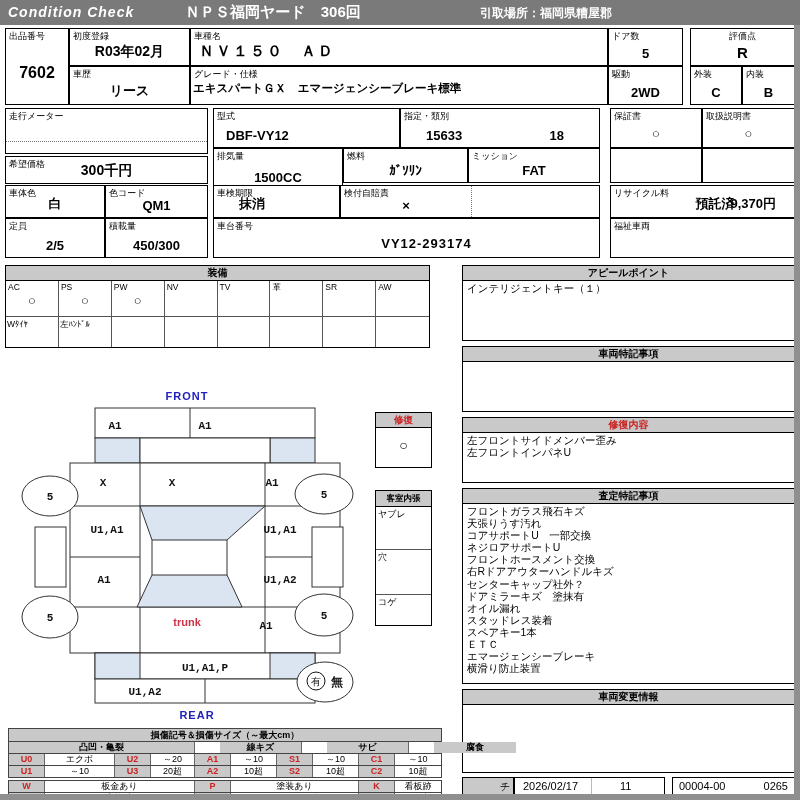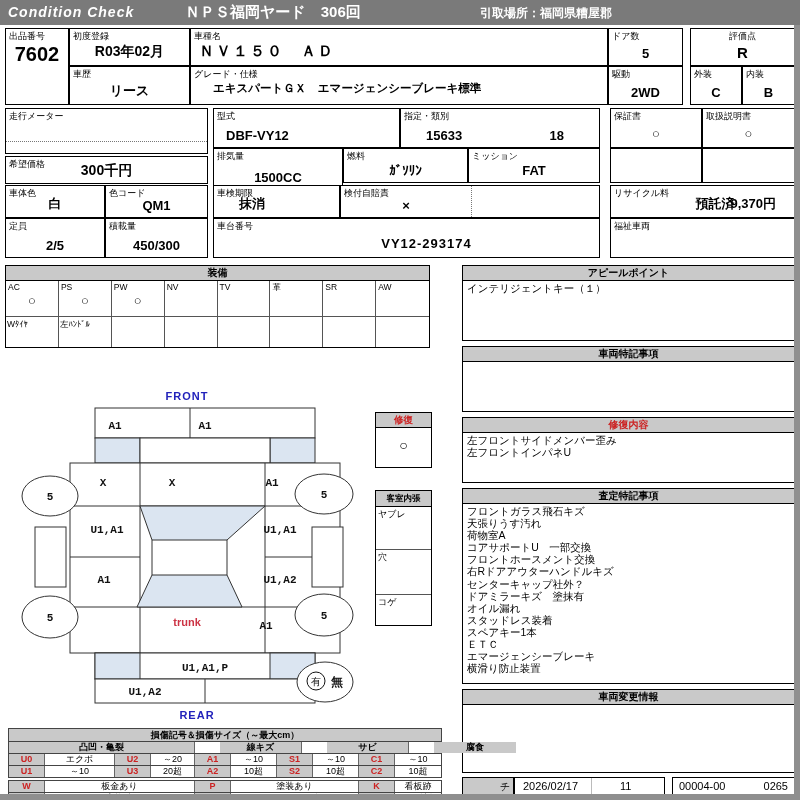--- a/index.html
+++ b/index.html
@@ -51,37 +51,37 @@
 <div class="sheet">
 
   <div class="topbar">
     <span class="brand">Condition  Check</span>
     <span class="yard">ＮＰＳ福岡ヤード　306回</span>
     <span class="pickup">引取場所：福岡県糟屋郡</span>
   </div>
 
   <div class="box" style="left:5px;top:28px;width:64px;height:77px">
     <span class="lbl">出品番号</span>
-    <div class="val" style="bottom:38px;font-size:20px">7602</div>
+    <div class="val" style="bottom:22px;font-size:16px">7602</div>
   </div>
   <div class="box" style="left:69px;top:28px;width:121px;height:38px">
     <span class="lbl">初度登録</span>
     <div class="val" style="font-size:14px">R03年02月</div>
   </div>
   <div class="box" style="left:69px;top:66px;width:121px;height:39px">
     <span class="lbl">車歴</span>
     <div class="val">リース</div>
   </div>
   <div class="box" style="left:190px;top:28px;width:418px;height:38px">
     <span class="lbl">車種名</span>
     <div class="val" style="text-align:left;padding-left:8px;font-size:15px;letter-spacing:2px">ＮＶ１５０　ＡＤ</div>
   </div>
   <div class="box" style="left:190px;top:66px;width:418px;height:39px">
     <span class="lbl">グレード・仕様</span>
-    <div class="val" style="text-align:left;padding-left:22px;font-size:11.5px;bottom:8px">エキスパートＧＸ　エマージェンシーブレーキ標準</div>
+    <div class="val" style="text-align:left;padding-left:2px;font-size:11.5px;bottom:8px">エキスパートＧＸ　エマージェンシーブレーキ標準</div>
   </div>
   <div class="box" style="left:608px;top:28px;width:75px;height:38px">
     <span class="lbl">ドア数</span>
     <div class="val">5</div>
   </div>
   <div class="box" style="left:608px;top:66px;width:75px;height:39px">
     <span class="lbl">駆動</span>
     <div class="val">2WD</div>
   </div>
   <div class="box" style="left:690px;top:28px;width:105px;height:38px">
@@ -254,22 +254,22 @@
     <div class="pbody">
       <div>左フロントサイドメンバー歪み</div>
       <div>左フロントインパネU</div>
     </div>
   </div>
   <div class="panel" style="left:462px;top:488px;width:333px;height:196px">
     <div class="ptitle">査定特記事項</div>
     <div class="pbody">
       <div>フロントガラス飛石キズ</div>
       <div>天張りうす汚れ</div>
-      <div>荷物室A</div>
       <div>コアサポートU　一部交換</div>
+      <div>ネジロアサポートU</div>
       <div>フロントホースメント交換</div>
       <div>右Rドアアウターハンドルキズ</div>
       <div>センターキャップ社外？</div>
       <div>ドアミラーキズ　塗抹有</div>
       <div>オイル漏れ</div>
       <div>スタッドレス装着</div>
       <div>スペアキー1本</div>
       <div>ＥＴＣ</div>
       <div>エマージェンシーブレーキ</div>
       <div>横滑り防止装置</div>

